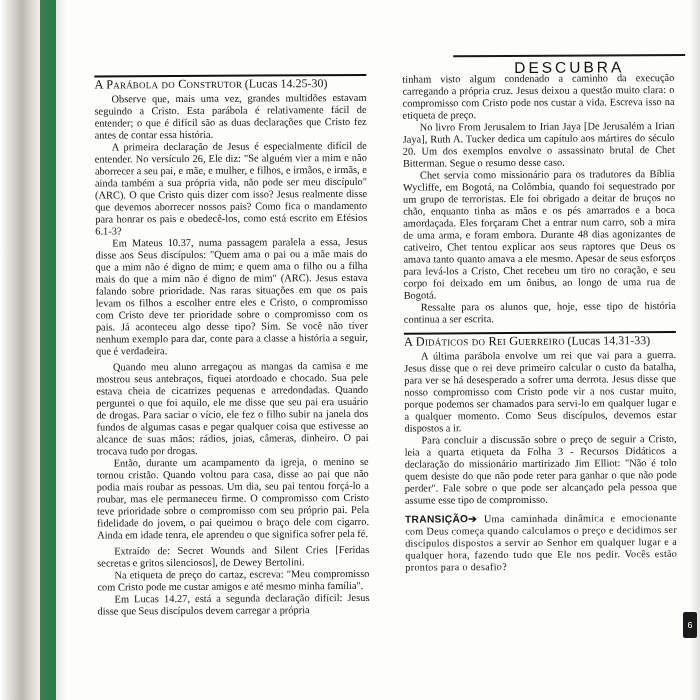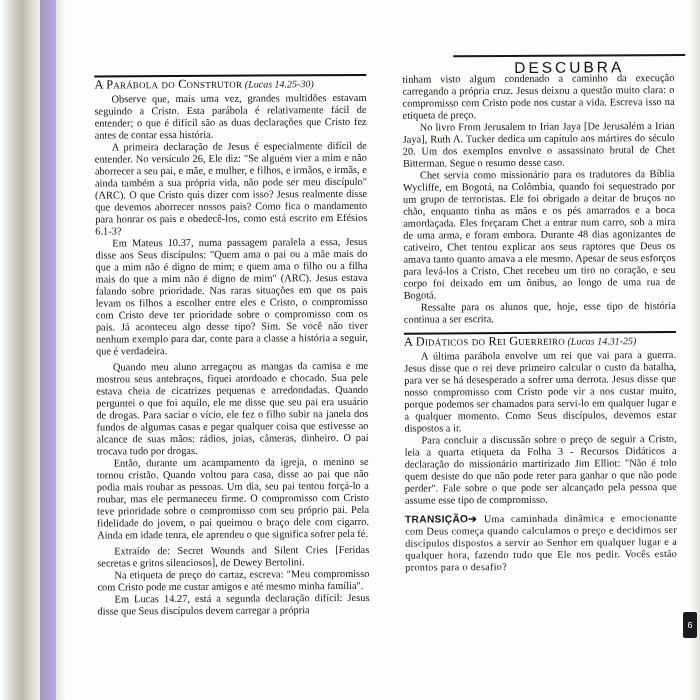--- a/index.html
+++ b/index.html
@@ -12,21 +12,21 @@
     height: 700px;
     overflow: hidden;
     font-family: "Liberation Serif", serif;
   }
 
   
   #page {
     position: relative;
     width: 700px;
     height: 700px;
-    background: #c4b5fd;
+    background: #15803d;
     overflow: hidden;
   }
 
   
   .gutter {
     position: absolute;
     left: 0;
     top: 0;
     width: 40px;
     height: 700px;
@@ -116,22 +116,21 @@
   .sect-title {
     font-family: "Liberation Serif", serif;
     font-size: 12.4px;
     letter-spacing: 0.2px;
     color: #111;
     font-variant: small-caps;
     white-space: nowrap;
     margin-top: 6px;
   }
   .sect-ref {
-    font-size: 10px;
-    font-style: italic;
+    font-size: 12px;
     color: #222;
   }
 
   .gap { height: 7px; }
   .gap-sm { height: 4px; }
 
   .transicao {
     font-family: "Liberation Sans", sans-serif;
     font-size: 10.2px;
     font-weight: bold;
@@ -209,21 +208,21 @@
       <p class="noindent">tinham visto algum condenado a caminho da execução carregando a própria cruz. Jesus deixou a questão muito clara: o compromisso com Cristo pode nos custar a vida. Escreva isso na etiqueta de preço.</p>
       <p>No livro From Jerusalem to Irian Jaya [De Jerusalém a Irian Jaya], Ruth A. Tucker dedica um capítulo aos mártires do século 20. Um dos exemplos envolve o assassinato brutal de Chet Bitterman. Segue o resumo desse caso.</p>
       <p>Chet servia como missionário para os tradutores da Bíblia Wycliffe, em Bogotá, na Colômbia, quando foi sequestrado por um grupo de terroristas. Ele foi obrigado a deitar de bruços no chão, enquanto tinha as mãos e os pés amarrados e a boca amordaçada. Eles forçaram Chet a entrar num carro, sob a mira de uma arma, e foram embora. Durante 48 dias agonizantes de cativeiro, Chet tentou explicar aos seus raptores que Deus os amava tanto quanto amava a ele mesmo. Apesar de seus esforços para levá-los a Cristo, Chet recebeu um tiro no coração, e seu corpo foi deixado em um ônibus, ao longo de uma rua de Bogotá.</p>
       <p>Ressalte para os alunos que, hoje, esse tipo de história continua a ser escrita.</p>
 
       <div class="gap"></div>
 
       <div class="sect">
         <span class="sect-line"></span>
         <span class="sect-title">A Didáticos do Rei Guerreiro</span>
-        <span class="sect-ref">(Lucas 14.31-25)</span>
+        <span class="sect-ref">(Lucas 14.31-33)</span>
       </div>
 
       <p>A última parábola envolve um rei que vai para a guerra. Jesus disse que o rei deve primeiro calcular o custo da batalha, para ver se há desesperado a sofrer uma derrota. Jesus disse que nosso compromisso com Cristo pode vir a nos custar muito, porque podemos ser chamados para servi-lo em qualquer lugar e a qualquer momento. Como Seus discípulos, devemos estar dispostos a ir.</p>
       <p>Para concluir a discussão sobre o preço de seguir a Cristo, leia a quarta etiqueta da Folha 3 - Recursos Didáticos a declaração do missionário martirizado Jim Elliot: "Não é tolo quem desiste do que não pode reter para ganhar o que não pode perder". Fale sobre o que pode ser alcançado pela pessoa que assume esse tipo de compromisso.</p>
 
       <div class="gap"></div>
 
       <p class="noindent transicao"><span>TRANSIÇÃO➔</span> <span class="tr-body">Uma caminhada dinâmica e emocionante com Deus começa quando calculamos o preço e decidimos ser discípulos dispostos a servir ao Senhor em qualquer lugar e a qualquer hora, fazendo tudo que Ele nos pedir. Vocês estão prontos para o desafio?</span></p>
     </div>
 

